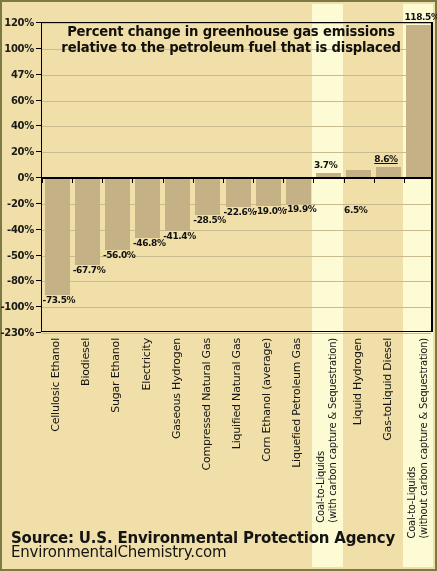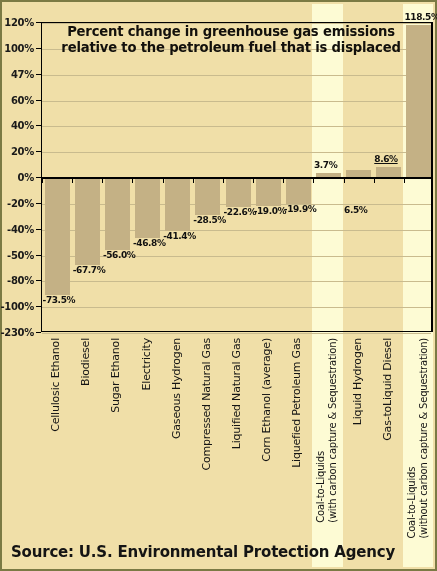--- a/index.html
+++ b/index.html
@@ -298,15 +298,16 @@
         <span class="ln">Gas-toLiquid Diesel</span>
       </div>
       <div class="catlabel two-line" style="left: 403.923px;">
         <span class="ln">Coal-to-Liquids</span>
         <span class="ln">(without carbon capture &amp; Sequestration)</span>
       </div>
     </div>
 
   <div id="source">
     <div class="l1">Source: U.S. Environmental Protection Agency</div>
+    <div class="l2">EnvironmentalChemistry.com</div>
   </div>
 
 </div>
 
 </body></html>

